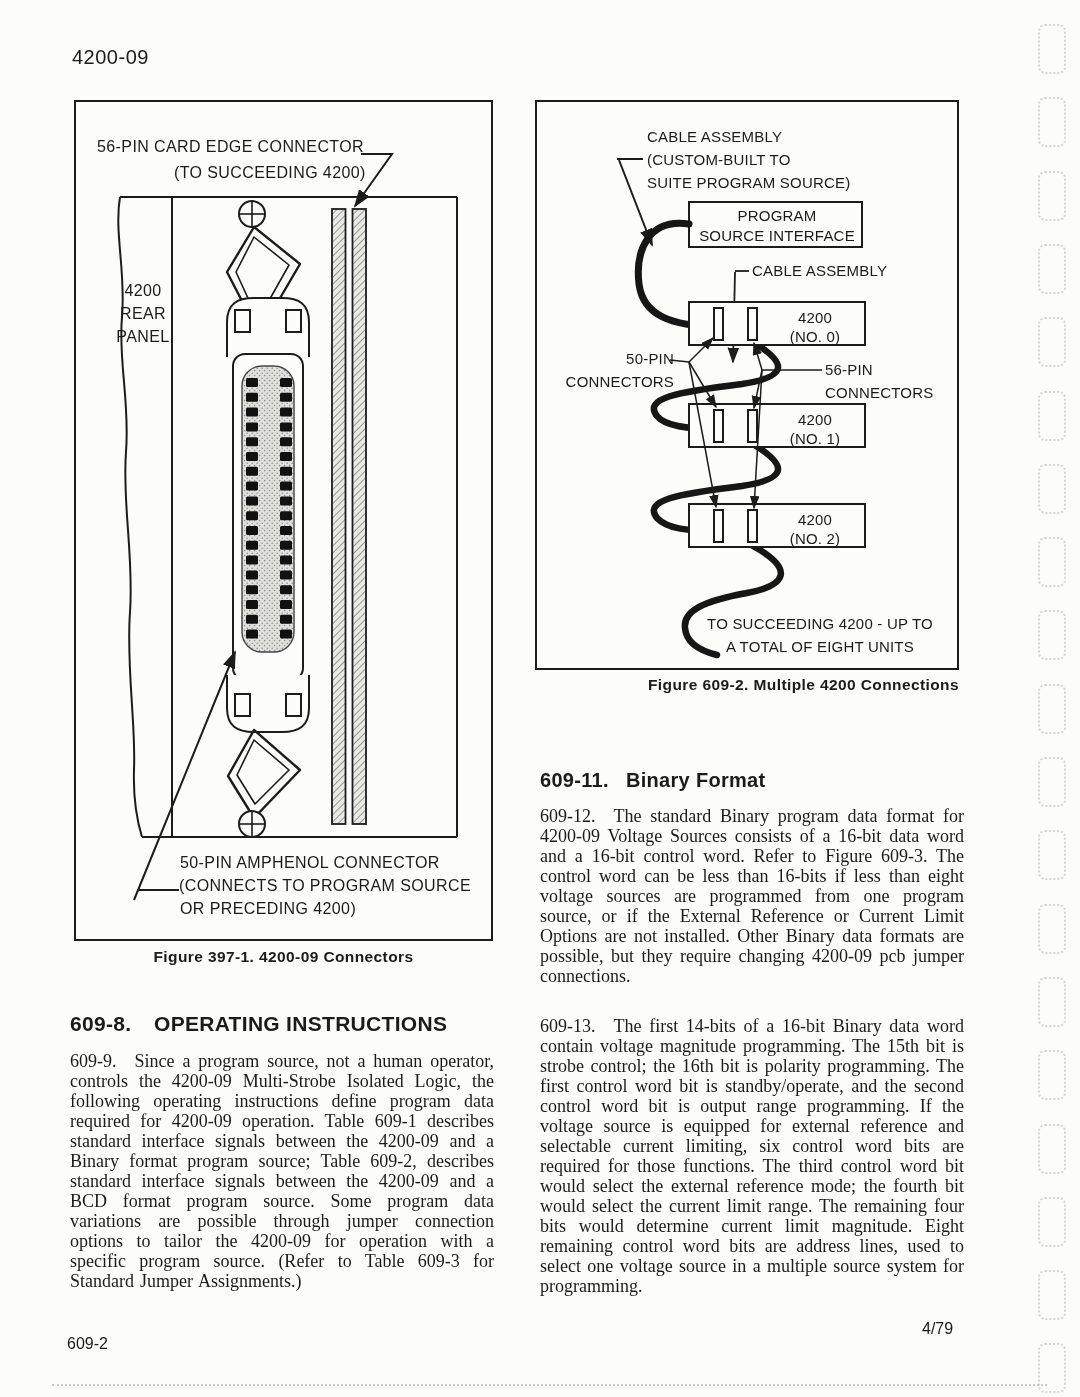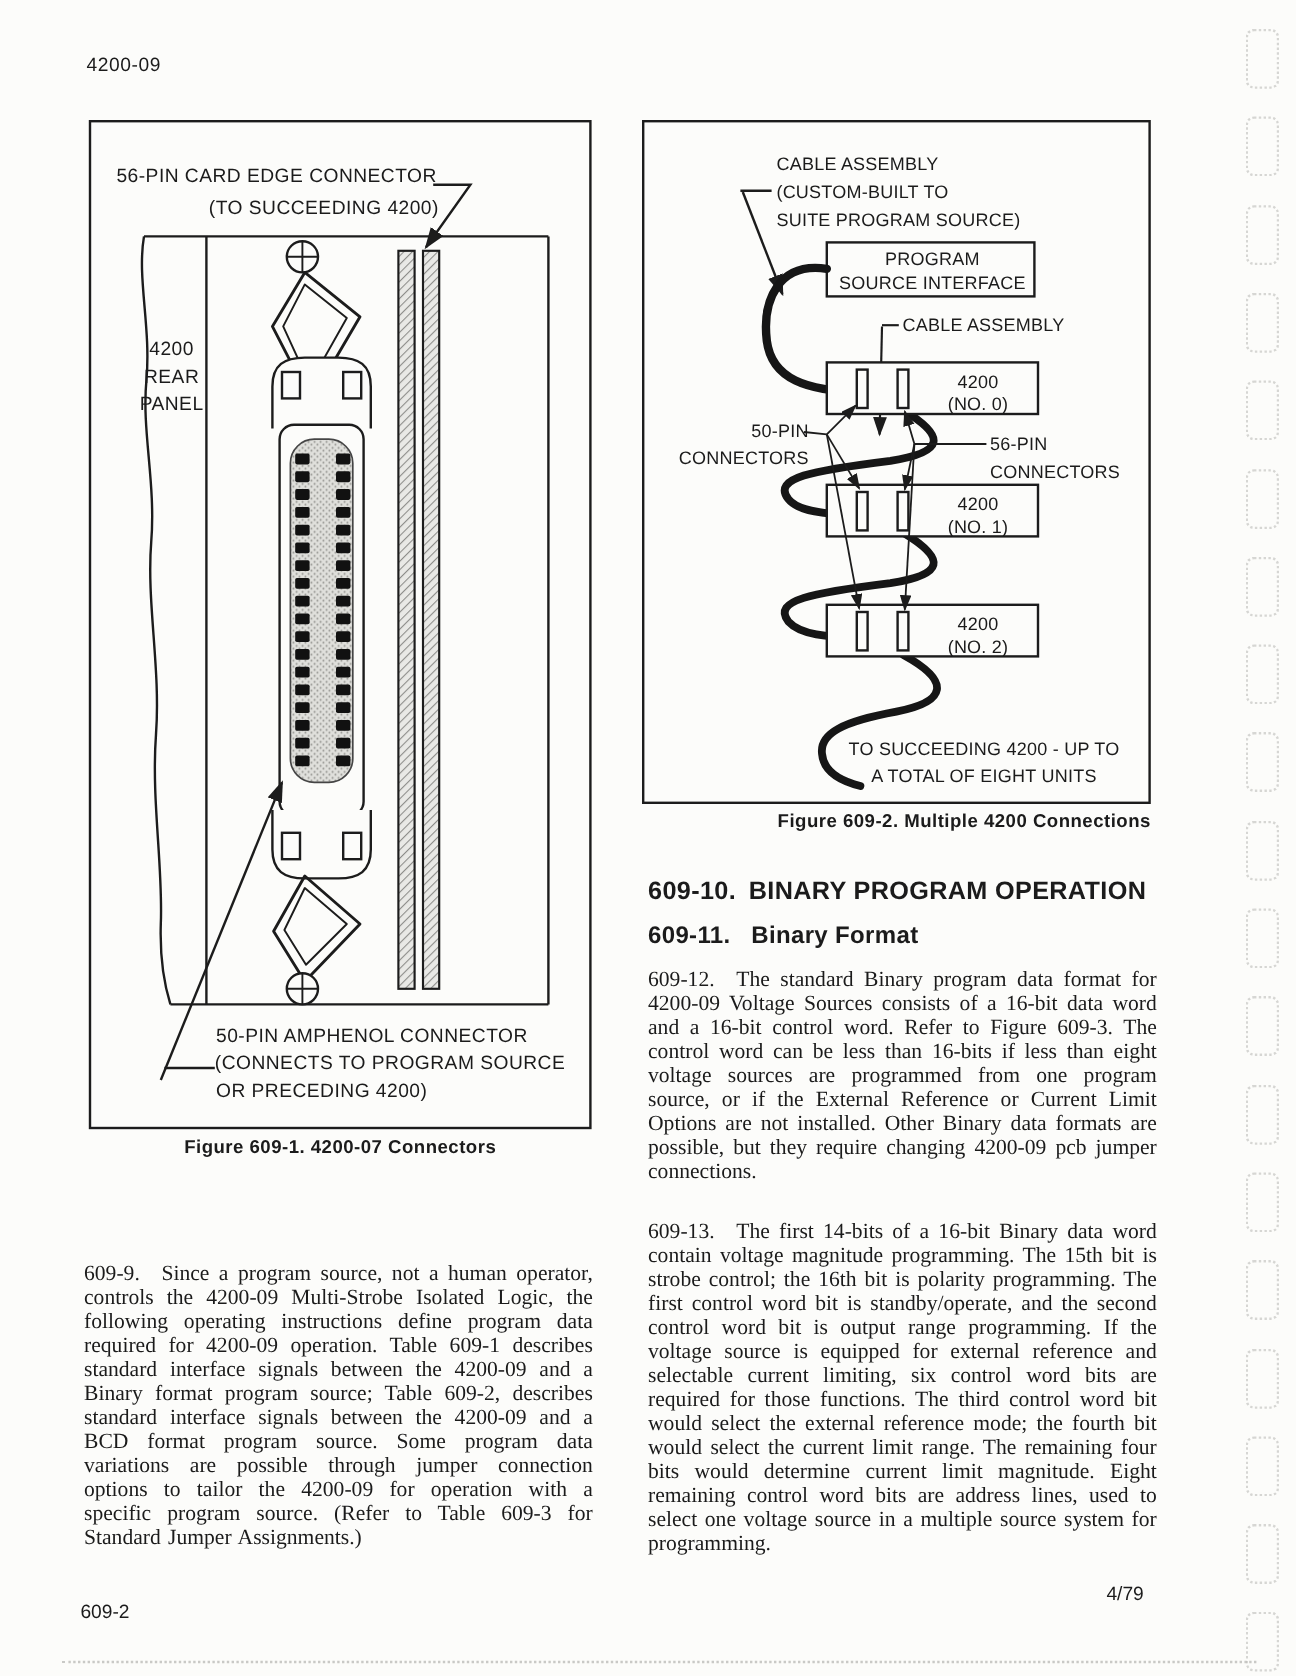--- a/index.html
+++ b/index.html
@@ -1,19 +1,19 @@
 <!DOCTYPE html>
 <html><head>
 <meta charset="utf-8">
 <style>
   html,body{margin:0;padding:0;background:#e8e8e8;}
   .page{position:relative;width:1080px;height:1397px;background:#fcfcfa;
         font-family:"Liberation Serif",serif;color:#1b1b1b;overflow:hidden;}
   .header-id{position:absolute;left:72px;top:46px;font-family:"Liberation Sans",sans-serif;
-             font-size:16px;letter-spacing:.5px;}
+             font-size:20px;letter-spacing:.5px;}
   .fig{position:absolute;border:2px solid #1c1c1c;box-sizing:border-box;background:#fcfcfa;}
   .fig svg{display:block;width:100%;height:100%;}
   .caption{position:absolute;font-family:"Liberation Sans",sans-serif;font-weight:bold;
            font-size:15.5px;letter-spacing:.4px;text-align:center;}
   .heading{position:absolute;font-family:"Liberation Sans",sans-serif;font-weight:bold;
            font-size:21px;letter-spacing:.3px;white-space:nowrap;}
   .heading .num{display:inline-block;min-width:84px;}
   .subheading{position:absolute;font-family:"Liberation Sans",sans-serif;font-weight:bold;
            font-size:20px;letter-spacing:.3px;white-space:nowrap;}
   .subheading .num{display:inline-block;min-width:86px;}
@@ -144,21 +144,21 @@
       </g>
 
       <text x="21" y="50" class="figtext">56-PIN CARD EDGE CONNECTOR</text>
       <text x="98" y="76" class="figtext">(TO SUCCEEDING 4200)</text>
 
       <text x="104" y="766" class="figtext">50-PIN AMPHENOL CONNECTOR</text>
       <text x="103" y="789" class="figtext">(CONNECTS TO PROGRAM SOURCE</text>
       <text x="104" y="812" class="figtext">OR PRECEDING 4200)</text>
     </svg>
   </div>
-  <div class="caption" style="left:74px;top:948px;width:419px;">Figure 609-1. 4200-07 Connectors</div>
+  <div class="caption" style="left:74px;top:948px;width:419px;">Figure 397-1. 4200-09 Connectors</div>
 
   <div class="fig" style="left:535px;top:100px;width:424px;height:570px;">
     <svg viewBox="0 0 420 566">
       <defs>
         <marker id="arw2" markerWidth="9" markerHeight="7" refX="8" refY="3.2" orient="auto">
           <path d="M0,0 L9,3.2 L0,6.4 Z" fill="#1c1c1c"></path>
         </marker>
       </defs>
 
       <text x="110" y="40" class="figtext2">CABLE ASSEMBLY</text>
@@ -227,26 +227,26 @@
         <path d="M225,268 L217,306" marker-end="url(#arw2)"></path>
         <path d="M225,268 L217,406" marker-end="url(#arw2)"></path>
       </g>
 
       <text x="283" y="527" class="figtext2" text-anchor="middle">TO SUCCEEDING 4200 - UP TO</text>
       <text x="283" y="550" class="figtext2" text-anchor="middle">A TOTAL OF EIGHT UNITS</text>
     </svg>
   </div>
   <div class="caption" style="left:535px;top:676px;width:424px;text-align:right;">Figure 609-2. Multiple 4200 Connections</div>
 
+  <div class="heading" style="left:70px;top:1012px;">
+    <span class="num">609-8.</span><span>OPERATING INSTRUCTIONS</span>
+  </div>
   <div class="para" style="left:70px;top:1051px;">609-9.  Since a program source, not a human operator, controls the 4200-09 Multi-Strobe Isolated Logic, the following operating instructions define program data required for 4200-09 operation. Table 609-1 describes standard interface signals between the 4200-09 and a Binary format program source; Table 609-2, describes standard interface signals between the 4200-09 and a BCD format program source. Some program data variations are possible through jumper connection options to tailor the 4200-09 for operation with a specific program source. (Refer to Table 609-3 for Standard Jumper Assignments.)</div>
   <div class="pagenum" style="left:67px;top:1315px;margin-top:20px;">609-2</div>
 
-  <div class="heading" style="left:540px;top:731px;">
-    <span class="num">609-10.</span><span>BINARY PROGRAM OPERATION</span>
-  </div>
   <div class="subheading" style="left:540px;top:769px;">
     <span class="num">609-11.</span><span>Binary Format</span>
   </div>
   <div class="para" style="left:540px;top:806px;">609-12.  The standard Binary program data format for 4200-09 Voltage Sources consists of a 16-bit data word and a 16-bit control word. Refer to Figure 609-3. The control word can be less than 16-bits if less than eight voltage sources are programmed from one program source, or if the External Reference or Current Limit Options are not installed. Other Binary data formats are possible, but they require changing 4200-09 pcb jumper connections.</div>
   <div class="para" style="left:540px;top:1016px;">609-13.  The first 14-bits of a 16-bit Binary data word contain voltage magnitude programming. The 15th bit is strobe control; the 16th bit is polarity programming. The first control word bit is standby/operate, and the second control word bit is output range programming. If the voltage source is equipped for external reference and selectable current limiting, six control word bits are required for those functions. The third control word bit would select the external reference mode; the fourth bit would select the current limit range. The remaining four bits would determine current limit magnitude. Eight remaining control word bits are address lines, used to select one voltage source in a multiple source system for programming.</div>
   <div class="pagenum" style="left:922px;top:1320px;text-align:right;">4/79</div>
 
   <div id="binder-marks">
       <div class="binder-mark" style="top: 24px;"></div>
       <div class="binder-mark" style="top: 97.3px;"></div>

